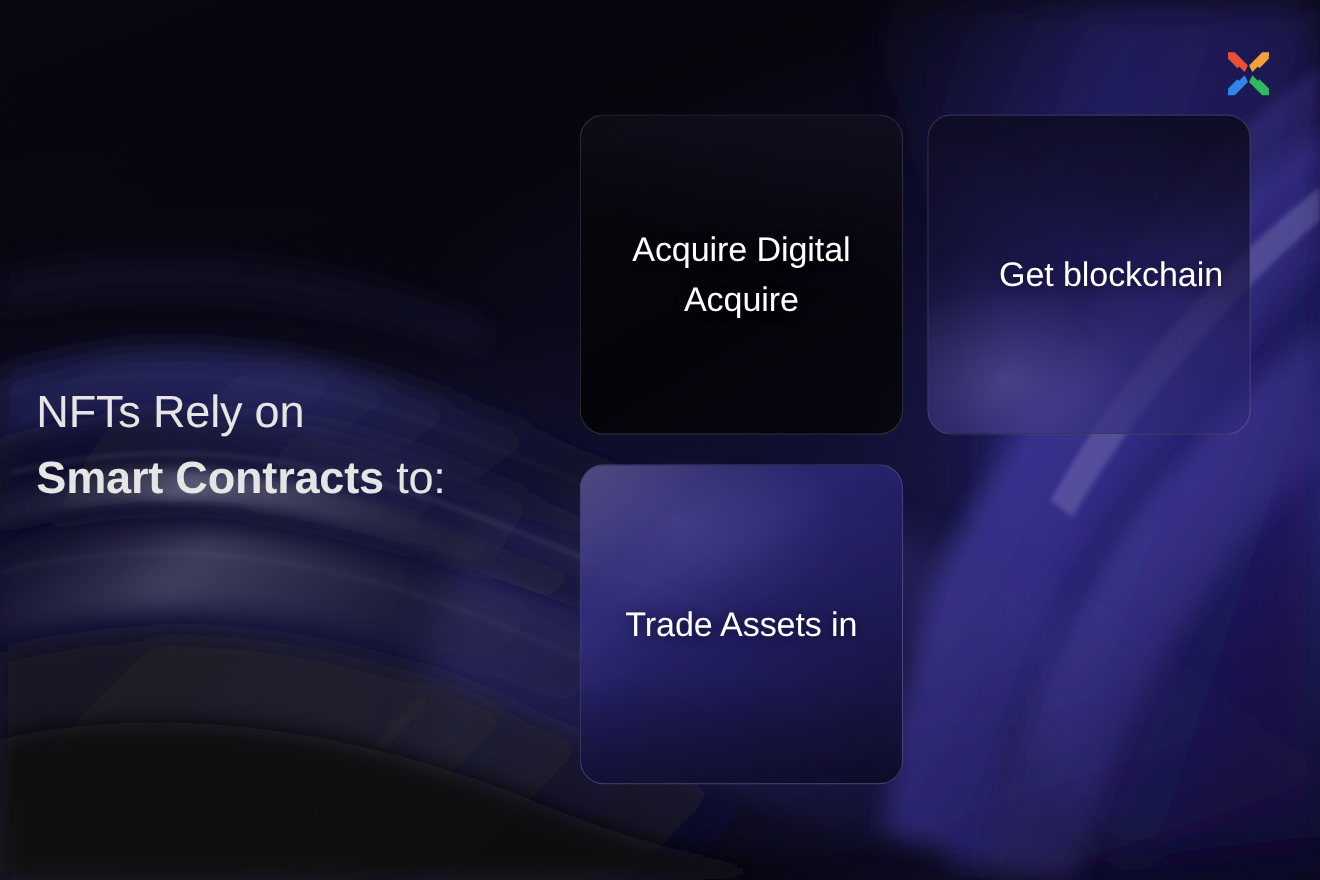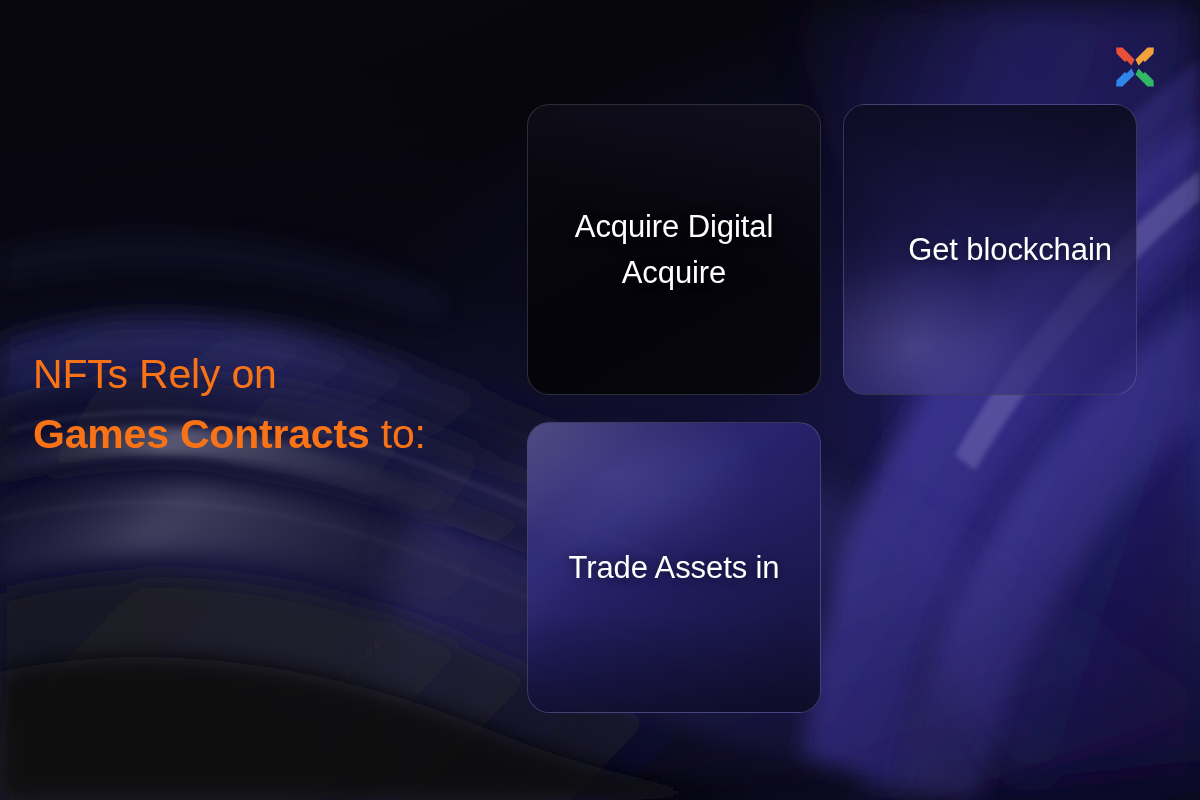--- a/index.html
+++ b/index.html
@@ -29,21 +29,21 @@
       linear-gradient(160deg,#08070f 0%,#06050c 38%,#09081a 62%,#050409 100%);
   }
 
   .bg-svg { position:absolute; inset:0; width:1200px; height:800px; }
 
   
   .headline {
     position:absolute;
     left:33px; top:344px;
     width:470px;
-    color:#f97316;
+    color:#e5e5e5;
     font-size:41px;
     line-height:60px;
     letter-spacing:-0.2px;
     z-index:8;
   }
   .headline .ln { display:block; white-space:nowrap; }
   .hl-light { font-weight:300; }
   .hl-bold  { font-weight:700; }
 
   
@@ -222,21 +222,21 @@
 
     <path d="M0,250 C140,218 300,236 440,292 L440,320 C300,268 140,252 0,284 Z" fill="#1a1a42" opacity="0.35" filter="url(#soft12)"></path>
 
     <path d="M10,430 C140,396 280,412 420,464 C540,508 650,562 780,590" stroke="#b9b9cf" stroke-opacity="0.28" stroke-width="1.6" fill="none" filter="url(#soft3)"></path>
     <path d="M0,520 C150,482 310,508 460,570 C580,620 690,666 820,690" stroke="#9a9ab2" stroke-opacity="0.20" stroke-width="1.4" fill="none" filter="url(#soft3)"></path>
     <path d="M0,360 C130,326 270,340 410,392 C530,436 640,492 770,520" stroke="#8e8ea8" stroke-opacity="0.14" stroke-width="1.2" fill="none" filter="url(#soft3)"></path>
   </svg>
 
   <div class="headline">
     <span class="ln hl-light">NFTs Rely on</span>
-    <span class="ln"><span class="hl-bold">Games Contracts</span><span class="hl-light"> to:</span></span>
+    <span class="ln"><span class="hl-bold">Smart Contracts</span><span class="hl-light"> to:</span></span>
   </div>
 
   <div class="card-grid">
 
     <div class="card card-1">
       <div class="card-inner-glow"></div>
       <div class="card-label">
         <span>Acquire Digital</span><br>
         <span>Acquire</span>
       </div>

